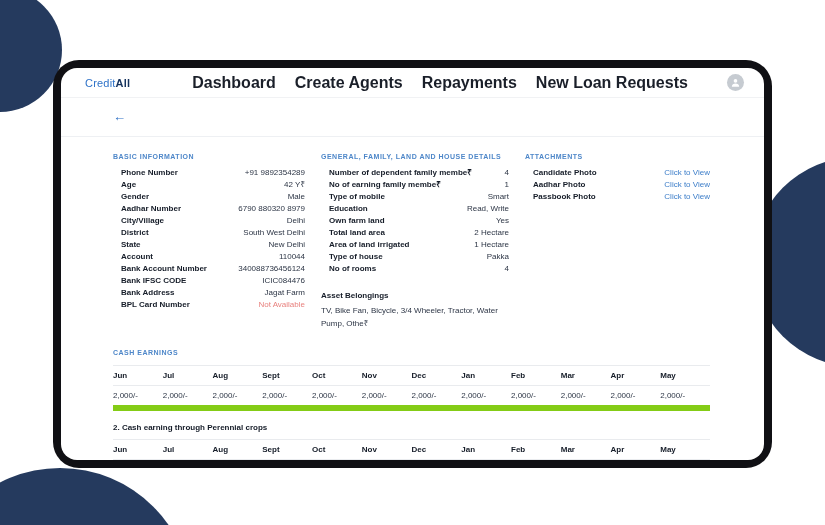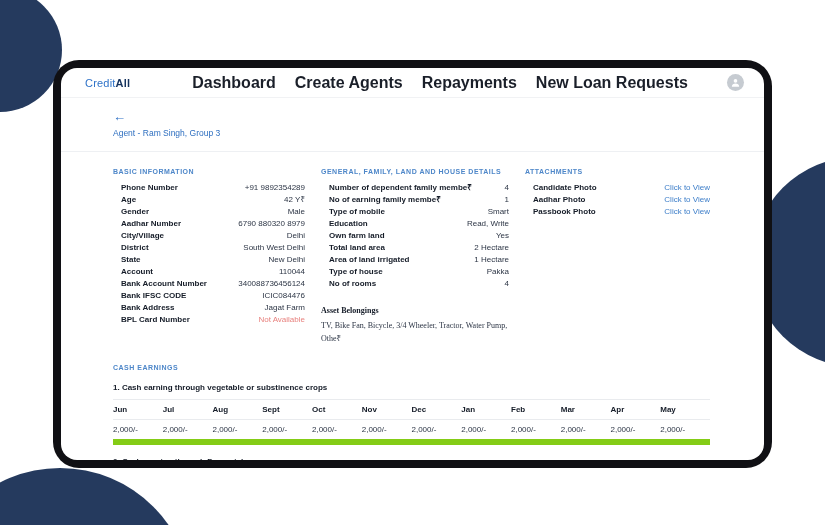--- a/index.html
+++ b/index.html
@@ -51,21 +51,21 @@
   
   .content { padding:16px 54px 0 52px; flex:1 1 auto; overflow:hidden; }
   .info-grid { display:grid; grid-template-columns:192px 188px 185px; justify-content:space-between; }
   .section-title { font-size:7px; font-weight:700; color:#4e87c9; letter-spacing:.5px; margin-bottom:9px; }
   .info-row { display:flex; justify-content:space-between; align-items:baseline;
               margin-bottom:3.6px; font-size:8px; line-height:1.05;padding-left:8px; }
   .info-label { font-weight:700; color:#151c28; padding-right:6px; }
   .info-value { color:#2c3545; text-align:right; white-space:nowrap; }
   .red { color:#e8827f; }
   .link { color:#3d7ec9; cursor:pointer; }
-  .asset-block { margin-top:18px; font-size:8px;font-family:Liberation Serif, serif; }
+  .asset-block { margin-top:18px; font-size:8px; }
   .asset-label { font-weight:700; color:#151c28; }
   .asset-value { margin-top:5px; color:#2c3545; line-height:1.6; }
 
   
   .cash { margin-top:18px; }
   .cash-caption { font-size:8px; font-weight:700; color:#151c28; margin:12px 0 7px; }
   table { width:100%; border-collapse:collapse; table-layout:fixed; }
   th, td { text-align:left; font-size:8px; padding:5px 0; }
   th { font-weight:700; color:#151c28; border-top:1px solid #e9ebee; border-bottom:1px solid #e9ebee; }
   td { color:#2c3545; border-bottom:6px solid #84cc16; }
@@ -96,21 +96,20 @@
             <path d="M4 21c0-4.4 3.6-7 8-7s8 2.6 8 7z" fill="#ffffff"></path>
           </svg>
       </div>
     </div>
 
     <div class="page-header">
       <div>
         <div class="name-row">
           <span class="back-arrow">←</span>
         </div>
-        <div class="subtitle">Agent - Ram Singh, Group 3</div>
       </div>
     </div>
     <div class="hdr-divider"></div>
 
     <div class="content">
       <div class="info-grid">
 
         <div>
           <div class="section-title">BASIC INFORMATION</div>
           <div class="info-row">
@@ -220,21 +219,20 @@
           <div class="info-row">
               <span class="info-label">Passbook Photo</span>
               <span class="info-value link">Click to View</span>
             </div>
         </div>
       </div>
 
       <div class="cash">
         <div class="section-title">CASH EARNINGS</div>
 
-        <div class="cash-caption">1. Cash earning through vegetable or substinence crops</div>
         <table>
           <tbody>
               <tr>
             <th>Jun</th>
             <th>Jul</th>
             <th>Aug</th>
             <th>Sept</th>
             <th>Oct</th>
             <th>Nov</th>
             <th>Dec</th>

